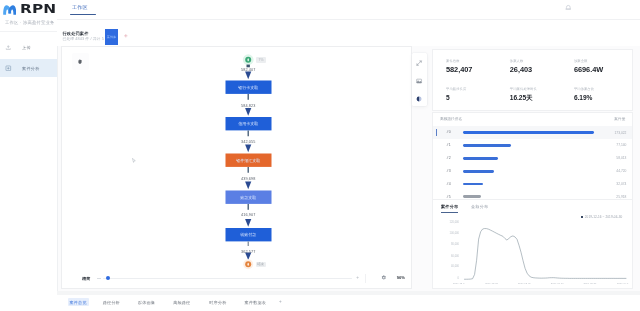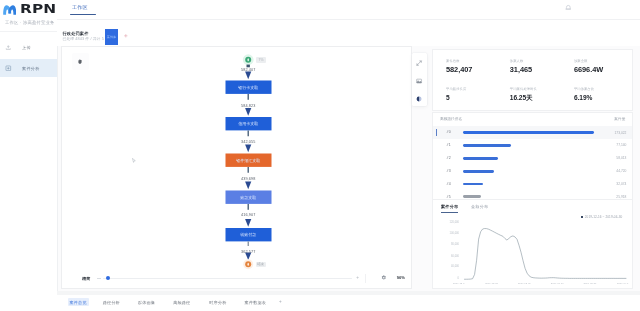--- a/index.html
+++ b/index.html
@@ -230,21 +230,21 @@
     </svg>
   <div class="ctrl-pct">96%</div>
 
   <div class="card kpi-card" id="kpi-card">
       <div class="kpi" style="left: 13px; top: 8.4px;">
         <div class="kpi-lab">案件总数</div>
         <div class="kpi-val">582,407</div>
       </div>
       <div class="kpi" style="left: 76.8px; top: 8.4px;">
         <div class="kpi-lab">涉案人数</div>
-        <div class="kpi-val">31,465</div>
+        <div class="kpi-val">26,403</div>
       </div>
       <div class="kpi" style="left: 140.9px; top: 8.4px;">
         <div class="kpi-lab">涉案金额</div>
         <div class="kpi-val">6696.4W</div>
       </div>
       <div class="kpi" style="left: 13px; top: 36.8px;">
         <div class="kpi-lab">平均路径长度</div>
         <div class="kpi-val sm">5</div>
       </div>
       <div class="kpi" style="left: 76.8px; top: 36.8px;">

